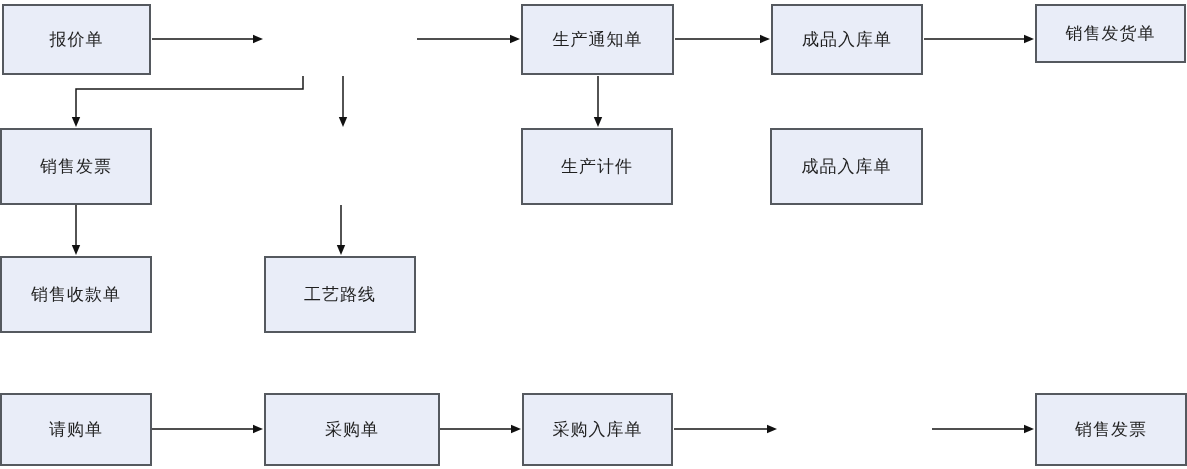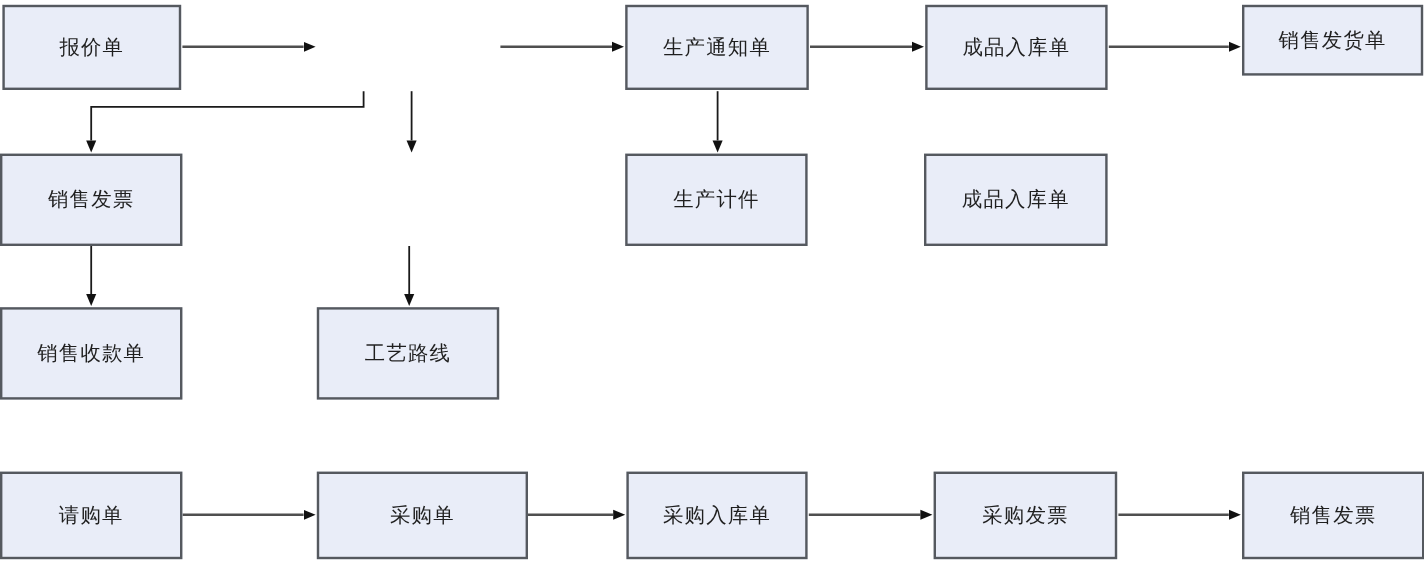--- a/index.html
+++ b/index.html
@@ -69,16 +69,15 @@
   <div class="node" style="left:0px;top:128px;width:152px;height:77px">销售发票</div>
   <div class="node" style="left:521px;top:128px;width:152px;height:77px">生产计件</div>
   <div class="node" style="left:770px;top:128px;width:153px;height:77px">成品入库单</div>
 
   <div class="node" style="left:0px;top:256px;width:152px;height:77px">销售收款单</div>
   <div class="node" style="left:264px;top:256px;width:152px;height:77px">工艺路线</div>
 
   <div class="node" style="left:0px;top:393px;width:152px;height:73px">请购单</div>
   <div class="node" style="left:264px;top:393px;width:176px;height:73px">采购单</div>
   <div class="node" style="left:522px;top:393px;width:151px;height:73px">采购入库单</div>
-  <div class="node" style="left:778px;top:393px;width:153px;height:73px">采购发票</div>
   <div class="node" style="left:1035px;top:393px;width:152px;height:73px">销售发票</div>
 
 </div>
 
 </body></html>

